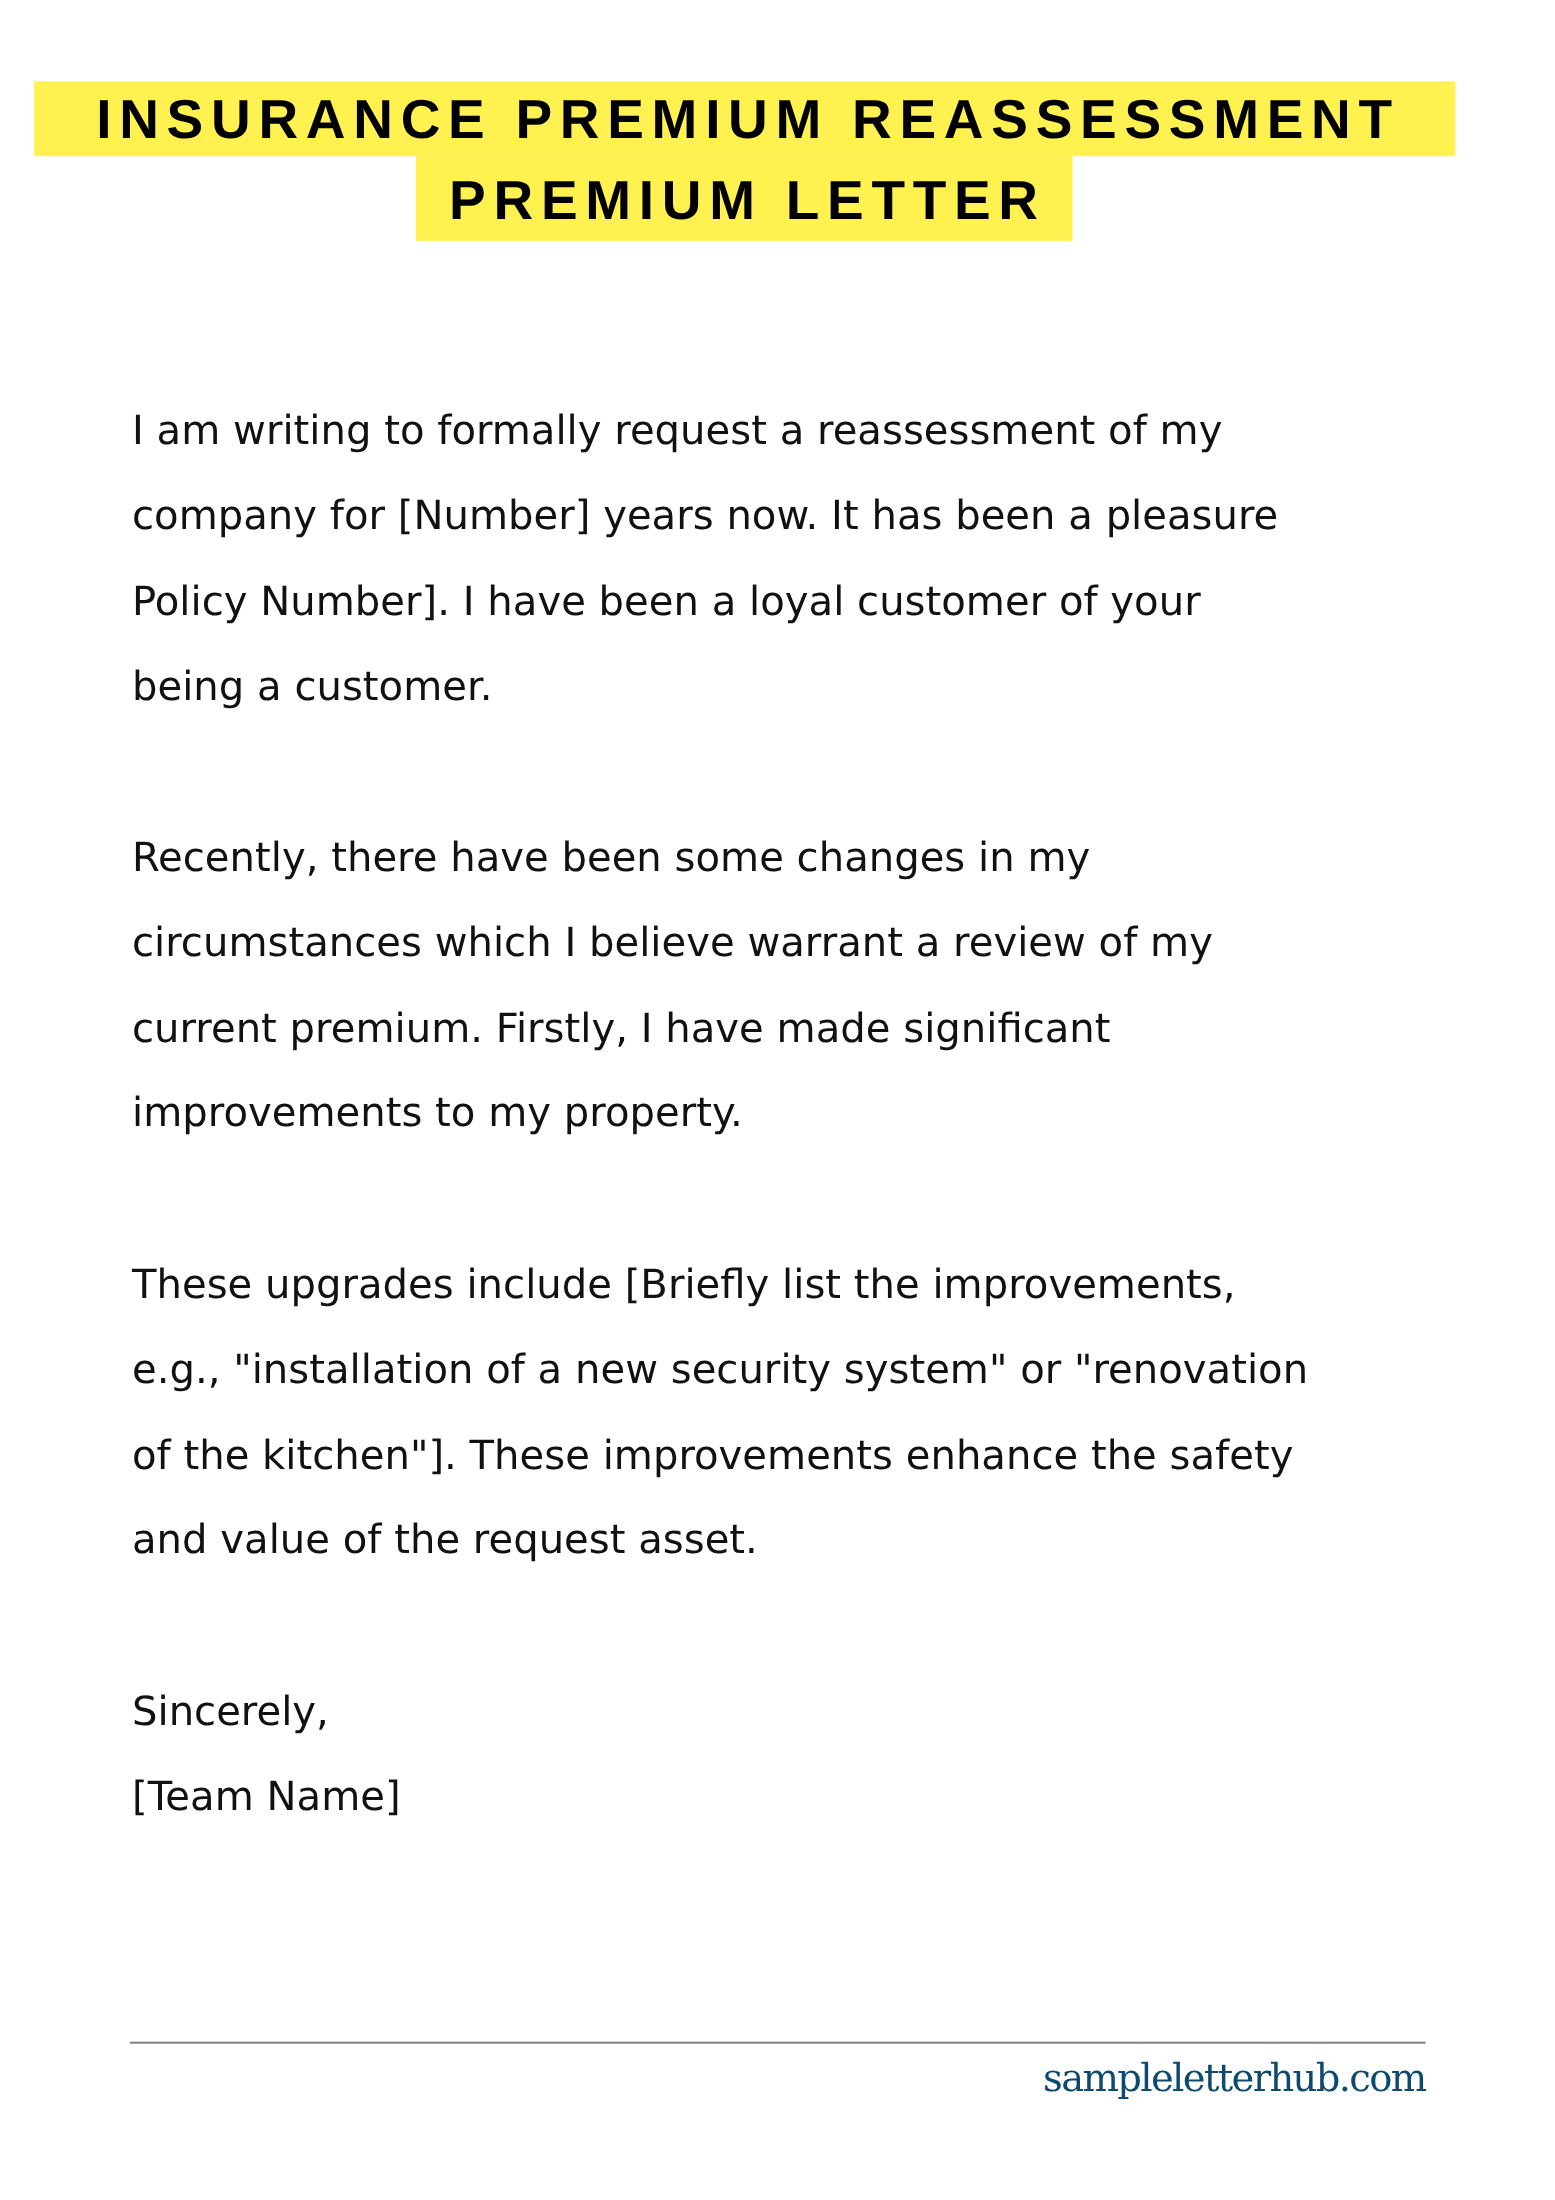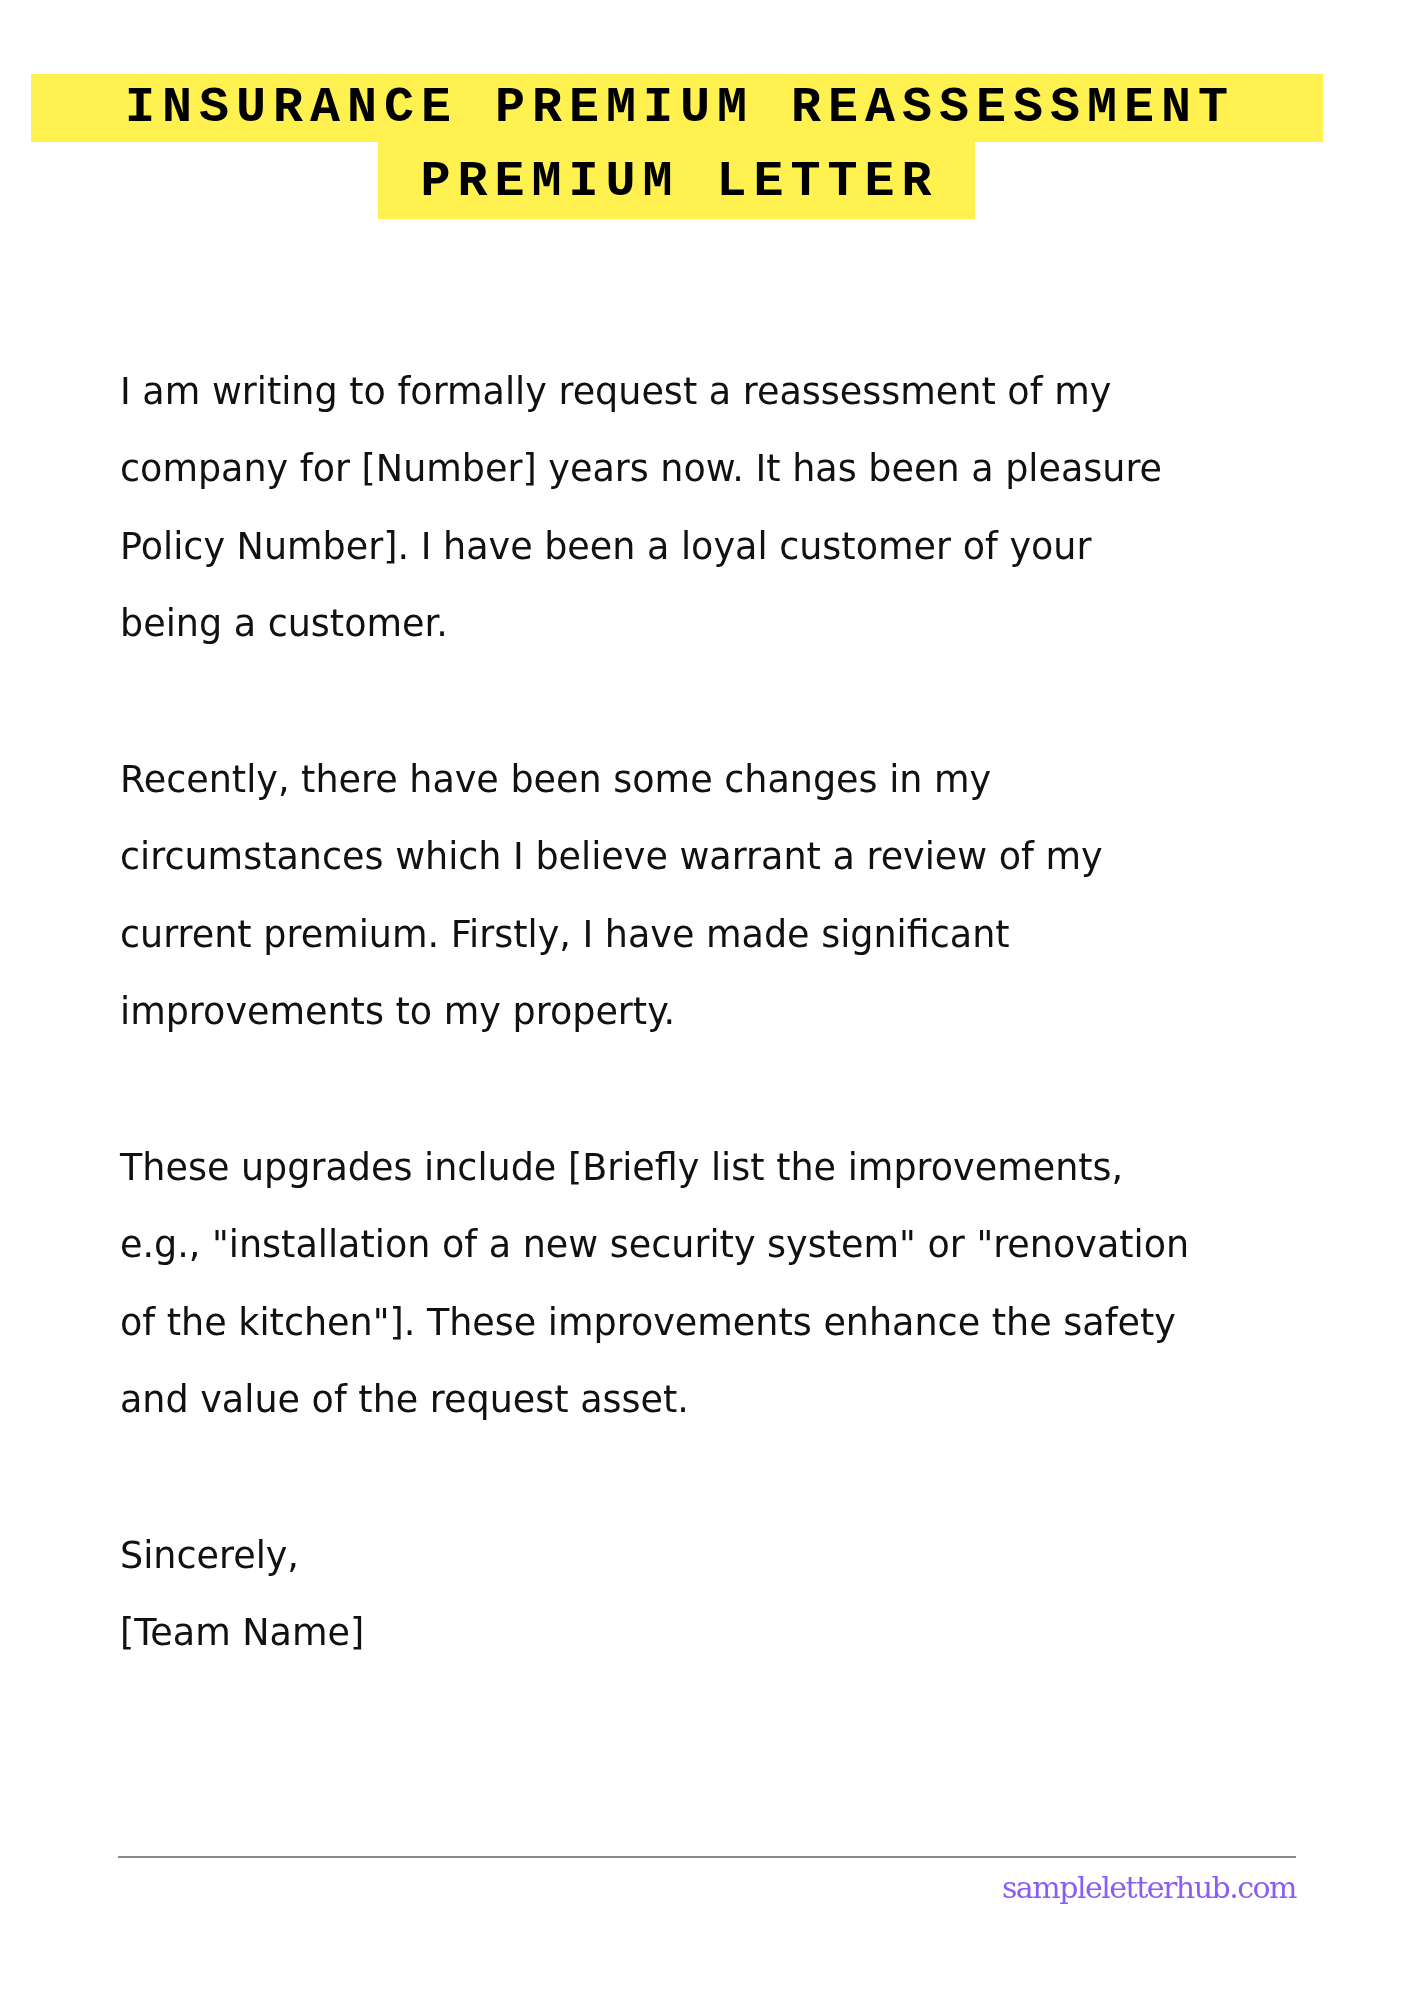--- a/index.html
+++ b/index.html
@@ -1,34 +1,34 @@
 <!DOCTYPE html>
 <html><head>
 <meta charset="utf-8">
 <style>
   html, body { margin:0; padding:0; background:#ffffff; }
   body { width:1414px; height:2000px; position:relative; overflow:hidden; }
   .title-line {
     position:absolute; background:#FFF150; color:#000;
-    font-family:Liberation Mono, monospace; font-weight:bold;
+    font-family:Liberation Sans, sans-serif; font-weight:bold;
     font-size:50px; letter-spacing:7px; line-height:68px;
     white-space:nowrap; text-align:center; box-sizing:border-box;
   }
   #t1 { left:31px; top:74px; width:1292px; height:68px; padding-left:6px; }
   #t2 { left:378px; top:142px; width:597px; height:77px; line-height:80px; padding-left:6px; }
   .body {
     position:absolute; left:120px; top:275px; width:1200px;
     font-family:"DejaVu Sans", sans-serif; font-size:36.5px; color:#111;
     line-height:77.6px;
   }
   .body .ln { display:block; height:77.6px; white-space:nowrap; }
   .rule { position:absolute; left:118px; top:1856px; width:1178px; height:2px; background:#8a8a8a; }
   .footer {
     position:absolute; right:118px; top:1870px;
-    font-family:"DejaVu Serif", serif; font-size:30px; color:#8b5cf6;
+    font-family:"DejaVu Serif", serif; font-size:35px; color:#0c4a6e;
     letter-spacing:-1.5px;
   }
 </style>
 </head>
 <body>
 
 <div id="t1" class="title-line">INSURANCE PREMIUM REASSESSMENT</div>
 <div id="t2" class="title-line">PREMIUM LETTER</div>
 
 <div class="body">

